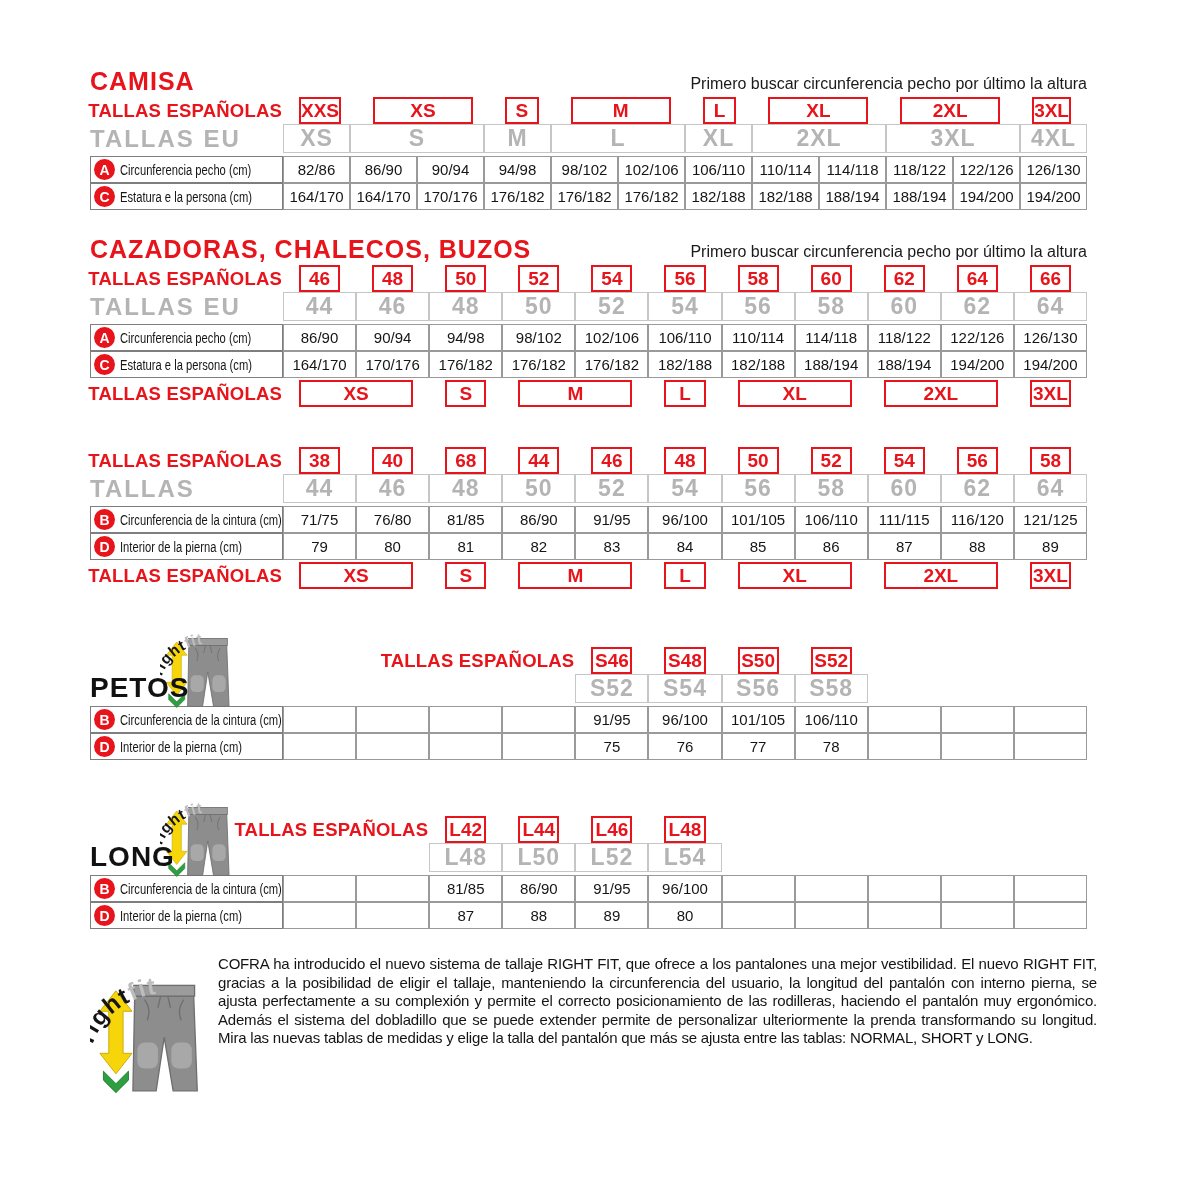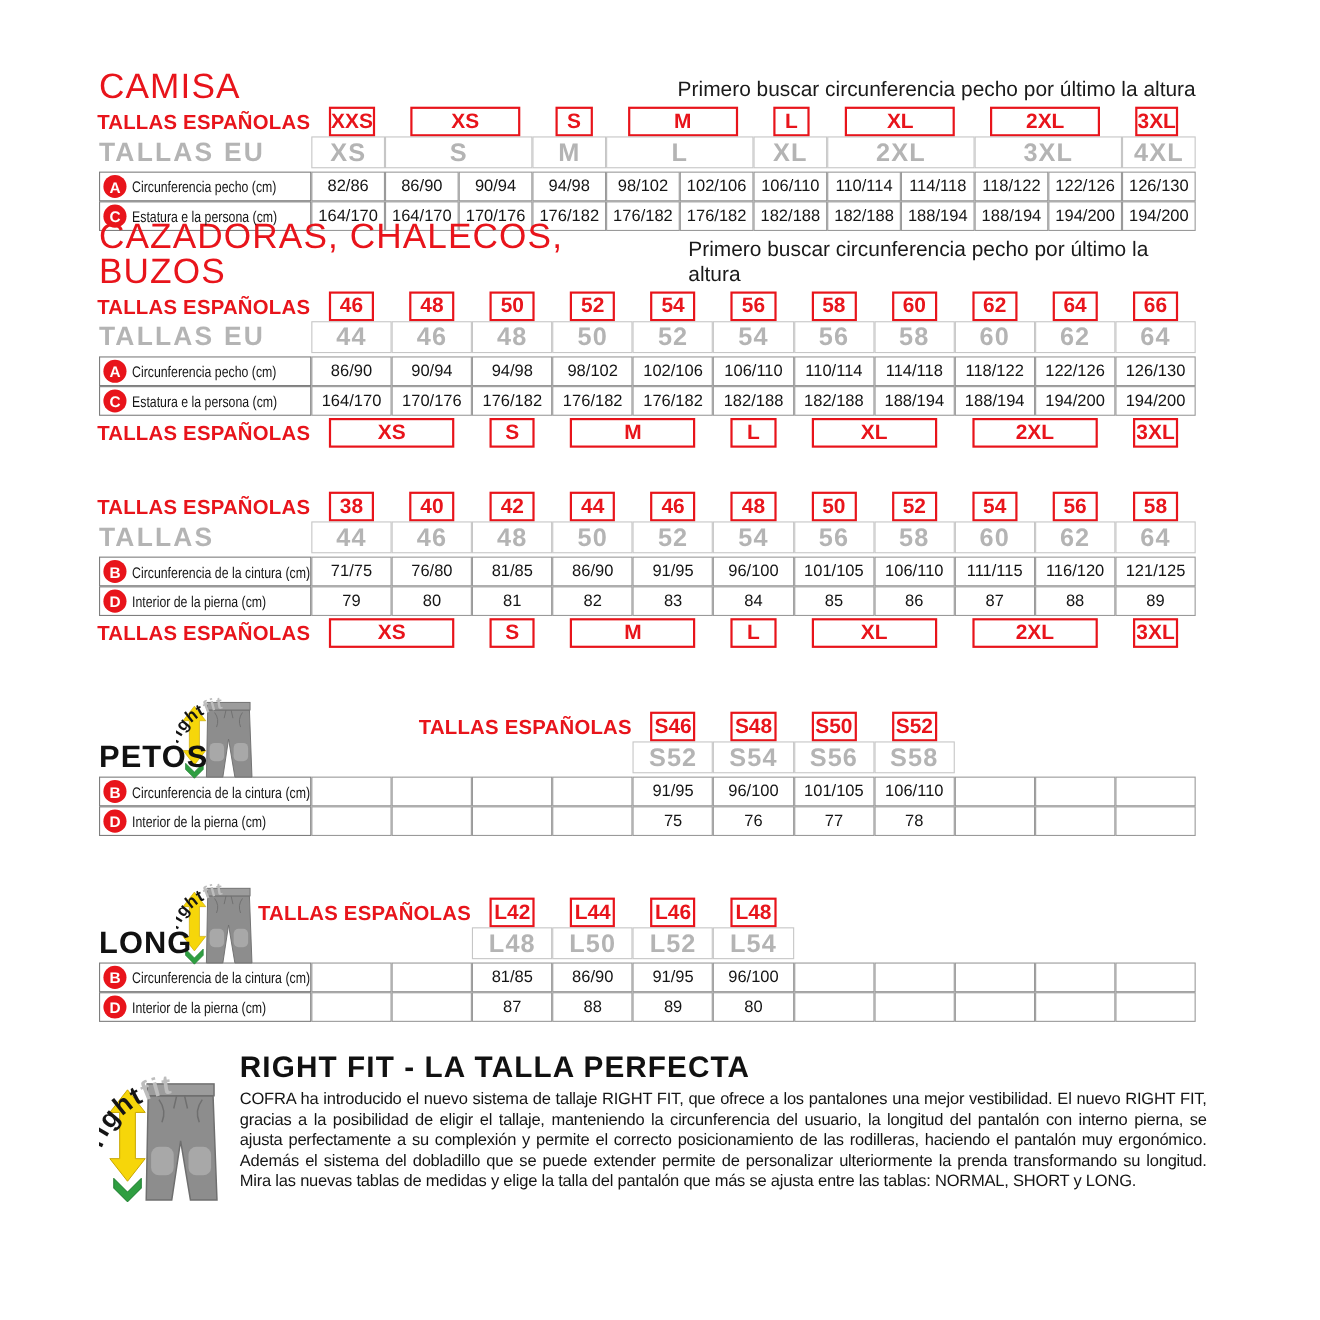--- a/index.html
+++ b/index.html
@@ -11,22 +11,22 @@
   *{box-sizing:border-box;}
   html,body{margin:0;padding:0;}
   body{
     width:1200px;height:1200px;background:#fff;
     font-family:"Liberation Sans", sans-serif;color:var(--ink);
     overflow:hidden;
   }
   .page{padding:60px 0 0 90px;width:1097px;}
   .content{width:997px;}
   .sec-head{display:flex;justify-content:space-between;align-items:flex-end;height:34px;margin-bottom:3px;width:997px;}
-  .sec-title{margin:0;color:var(--red);font-size:32px;font-weight:normal;letter-spacing:1px;line-height:1;}
-  .sec-note{font-size:19px;color:#1a1a1a;padding-bottom:1px;}
+  .sec-title{margin:0;color:var(--red);font-size:25px;font-weight:bold;letter-spacing:1px;line-height:1;}
+  .sec-note{font-size:16px;color:#1a1a1a;padding-bottom:1px;}
   .trow{display:grid;width:997px;}
   .cols12{grid-template-columns:193px repeat(12,1fr);}
   .cols11{grid-template-columns:193px repeat(11,1fr);}
   .rpt{display:contents;}
   .cell{display:flex;align-items:center;justify-content:center;}
   
   .es-row .cell{height:27px;}
   .red-lbl{display:flex;align-items:center;justify-content:flex-end;padding-right:1px;
     color:var(--red);font-weight:bold;font-size:18.5px;white-space:nowrap;letter-spacing:.2px;}
   .red-cell{border:2px solid var(--red);margin:0 16px;color:var(--red);font-weight:bold;font-size:19px;}
@@ -180,21 +180,21 @@
         
       <div class="cell red-cell" style="grid-column: span 2;">XS</div><div class="cell red-cell">S</div><div class="cell red-cell" style="grid-column: span 2;">M</div><div class="cell red-cell">L</div><div class="cell red-cell" style="grid-column: span 2;">XL</div><div class="cell red-cell" style="grid-column: span 2;">2XL</div><div class="cell red-cell">3XL</div></div>
     </div>
   </section>
 
   <section class="sec-pantalones">
     <div class="trow cols11 es-row">
       <div class="red-lbl">TALLAS ESPAÑOLAS</div>
       <div class="rpt">
         
-      <div class="cell red-cell">38</div><div class="cell red-cell">40</div><div class="cell red-cell">42</div><div class="cell red-cell">44</div><div class="cell red-cell">46</div><div class="cell red-cell">48</div><div class="cell red-cell">50</div><div class="cell red-cell">52</div><div class="cell red-cell">54</div><div class="cell red-cell">56</div><div class="cell red-cell">58</div></div>
+      <div class="cell red-cell">38</div><div class="cell red-cell">40</div><div class="cell red-cell">68</div><div class="cell red-cell">44</div><div class="cell red-cell">46</div><div class="cell red-cell">48</div><div class="cell red-cell">50</div><div class="cell red-cell">52</div><div class="cell red-cell">54</div><div class="cell red-cell">56</div><div class="cell red-cell">58</div></div>
     </div>
     <div class="trow cols11 eu-row">
       <div class="gray-lbl">TALLAS</div>
       <div class="rpt">
         
       <div class="cell gray-cell">44</div><div class="cell gray-cell">46</div><div class="cell gray-cell">48</div><div class="cell gray-cell">50</div><div class="cell gray-cell">52</div><div class="cell gray-cell">54</div><div class="cell gray-cell">56</div><div class="cell gray-cell">58</div><div class="cell gray-cell">60</div><div class="cell gray-cell">62</div><div class="cell gray-cell">64</div></div>
     </div>
     <div class="mblock">
       <div class="trow cols11 mrow">
         <div class="mlabel">
@@ -299,19 +299,18 @@
         <div class="cell"></div><div class="cell"></div><div class="cell">87</div><div class="cell">88</div><div class="cell">89</div><div class="cell">80</div><div class="cell"></div><div class="cell"></div><div class="cell"></div><div class="cell"></div><div class="cell"></div></div>
       </div>
     </div>
   </section>
 
   <section class="sec-rightfit">
     <svg class="rf-big" viewBox="0 0 132 160">
           <use href="#rf-logo"></use>
         </svg>
     <div class="rf-text">
-      <h2 class="rf-heading">RIGHT FIT - LA TALLA PERFECTA</h2>
       <p class="rf-body">COFRA ha introducido el nuevo sistema de tallaje RIGHT FIT, que ofrece a los pantalones una mejor vestibilidad. El nuevo RIGHT FIT, gracias a la posibilidad de eligir el tallaje, manteniendo la circunferencia del usuario, la longitud del pantalón con interno pierna, se ajusta perfectamente a su complexión y permite el correcto posicionamiento de las rodilleras, haciendo el pantalón muy ergonómico. Además el sistema del dobladillo que se puede extender permite de personalizar ulteriormente la prenda transformando su longitud. Mira las nuevas tablas de medidas y elige la talla del pantalón que más se ajusta entre las tablas: NORMAL, SHORT y LONG.</p>
     </div>
   </section>
 
 </div>
 </div>
 
 </body></html>

